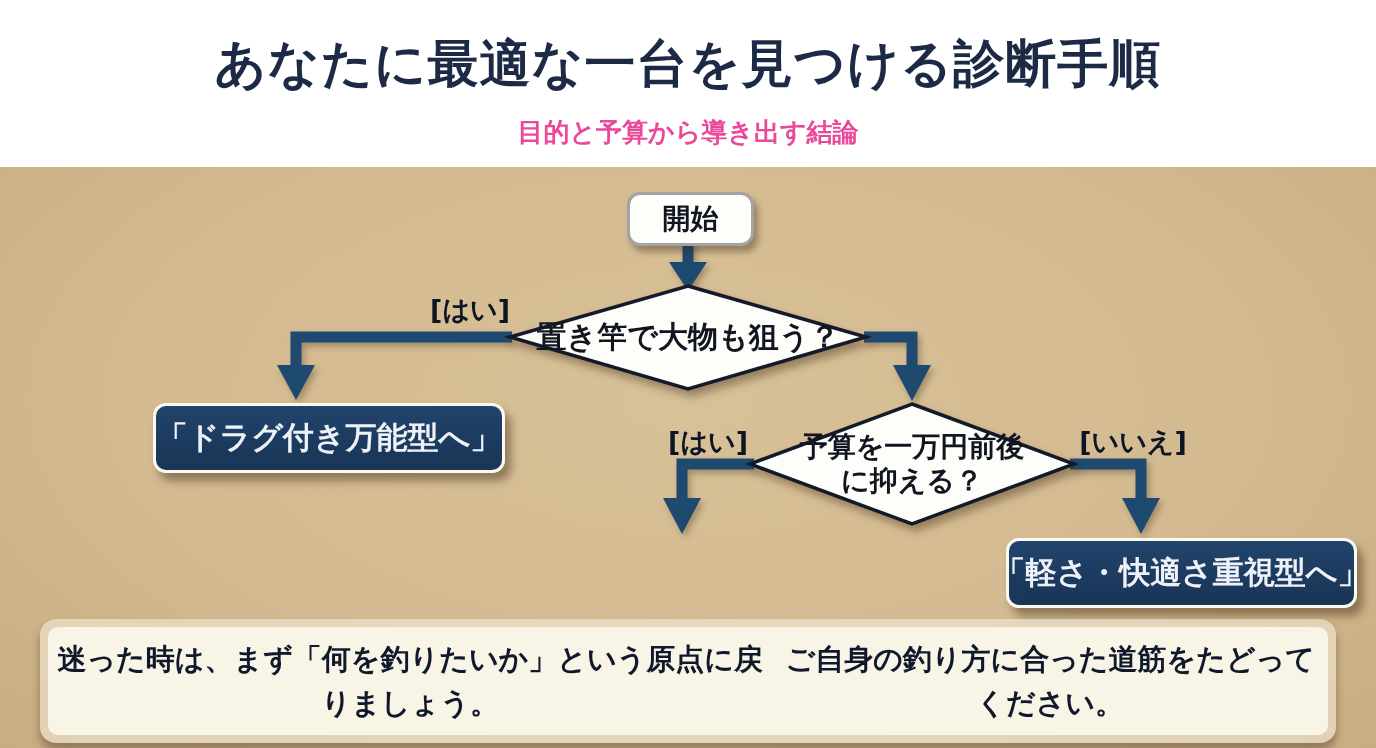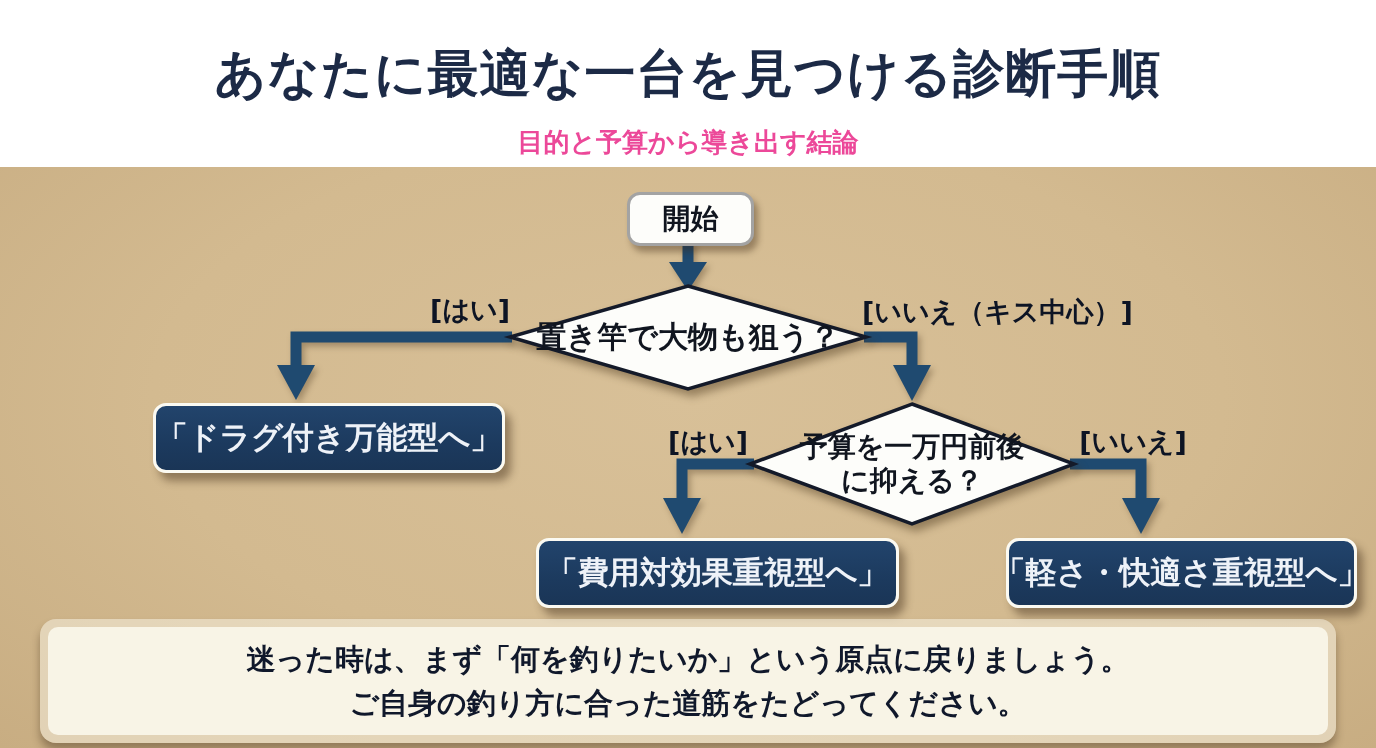--- a/index.html
+++ b/index.html
@@ -2,21 +2,21 @@
 <html><head>
 <meta charset="utf-8">
 <style>
   html,body { margin:0; padding:0; background:#e8e8e8; }
   .canvas {
     position:relative; width:1376px; height:748px; overflow:hidden;
     background:#ffffff;
     font-family:"DejaVu Sans","Liberation Sans",sans-serif;
   }
   
-  .header { position:absolute; top:16px; left:0; width:1376px; height:167px; background:#ffffff; }
+  .header { position:absolute; top:6px; left:0; width:1376px; height:167px; background:#ffffff; }
   .title {
     position:absolute; top:24px; left:0; width:1376px; text-align:center;
     font-size:51px; font-weight:bold; color:#1c2a46; letter-spacing:1px;
   }
   .subtitle {
     position:absolute; top:109px; left:0; width:1376px; text-align:center;
     font-size:26px; font-weight:bold; color:#ec4899;
   }
   
   .flow {
@@ -60,21 +60,21 @@
   .res3 { left:978px; top:538px; width:345px; }
   
   .note-outer {
     position:absolute; left:40px; top:619px; width:1296px; height:124px;
     background:rgba(250,246,232,0.5); border-radius:16px;
     box-shadow:0 7px 9px rgba(60,40,20,0.4);
   }
   .note-inner {
     position:absolute; left:8px; top:8px; right:8px; bottom:8px;
     background:#f8f4e6; border-radius:10px;
-    display:flex; flex-direction:column; align-items:center; justify-content:center;
+    display:flex; flex-direction:row; align-items:center; justify-content:center;
     font-size:29px; font-weight:bold; color:#10182b; line-height:44px; text-align:center;
   }
 </style>
 </head>
 <body>
 
 <div class="canvas">
 
   <div class="header">
     <div class="title">あなたに最適な一台を見つける診断手順</div>
@@ -116,37 +116,33 @@
 
   <div class="start-node">
     <span>開始</span>
   </div>
 
   <div class="diamond-label d1-label">
     <span>置き竿で大物も狙う？</span>
   </div>
 
   <div class="branch-label yes1">[はい]</div>
-  <div class="branch-label no1">[いいえ（キス中心）]</div>
 
   <div class="result-box res1">
     <span>「ドラグ付き万能型へ」</span>
   </div>
 
   <div class="diamond-label d2-label">
     <span>予算を一万円前後</span>
     <span>に抑える？</span>
   </div>
 
   <div class="branch-label yes2">[はい]</div>
   <div class="branch-label no2">[いいえ]</div>
 
-  <div class="result-box res2">
-    <span>「費用対効果重視型へ」</span>
-  </div>
 
   <div class="result-box res3">
     <span>「軽さ・快適さ重視型へ」</span>
   </div>
 
   <div class="note-outer">
     <div class="note-inner">
       <span>迷った時は、まず「何を釣りたいか」という原点に戻りましょう。</span>
       <span>ご自身の釣り方に合った道筋をたどってください。</span>
     </div>

